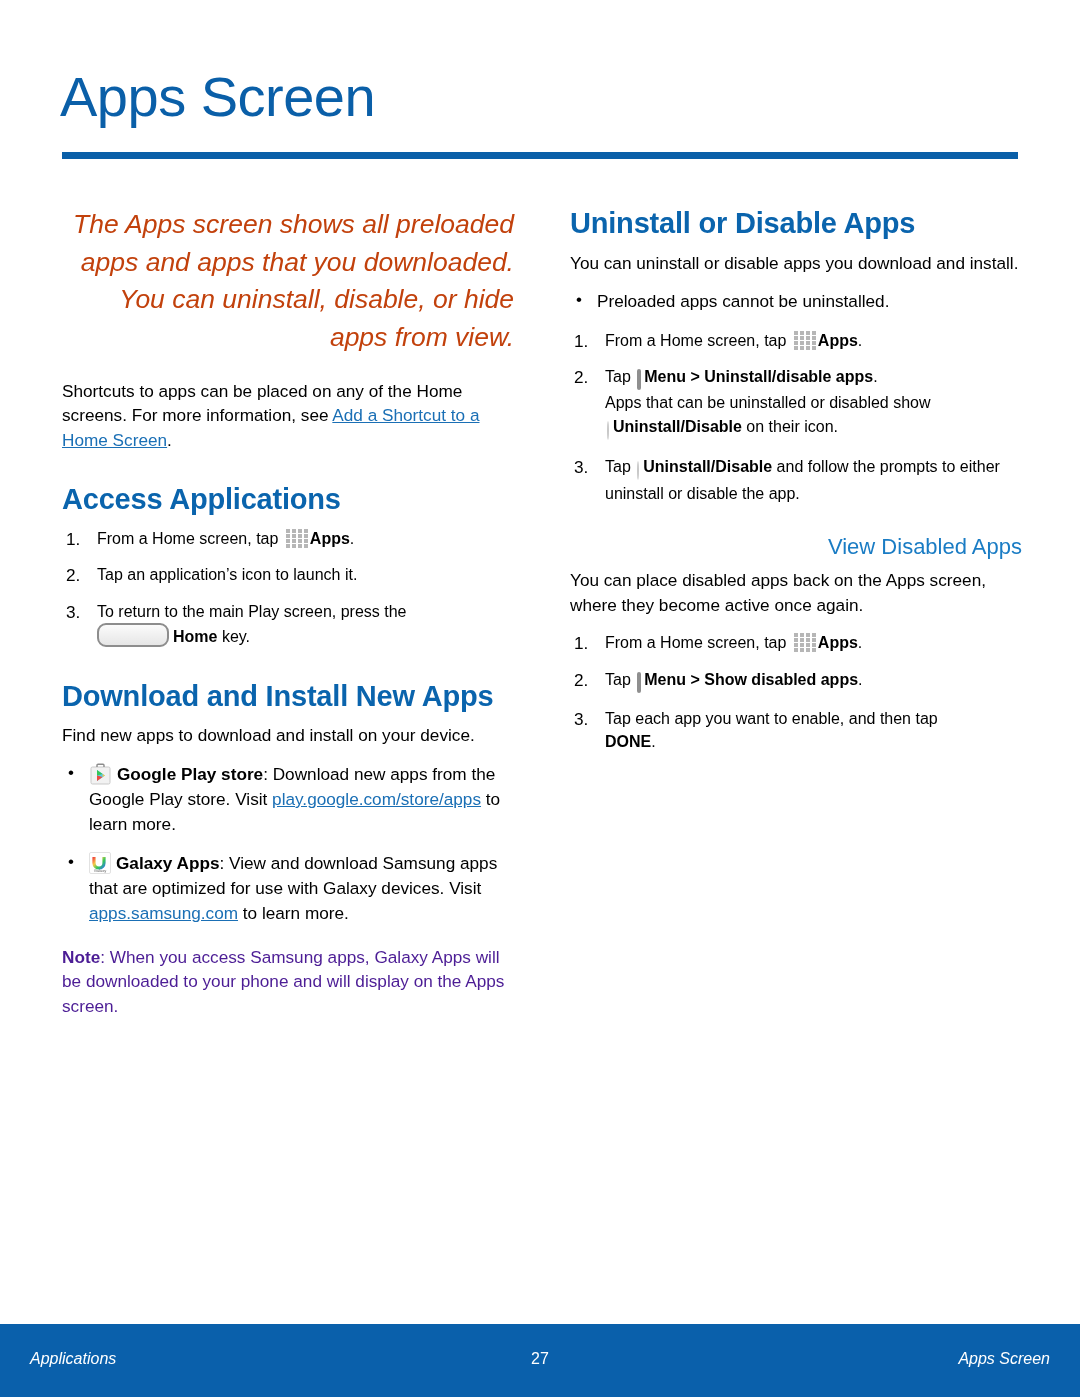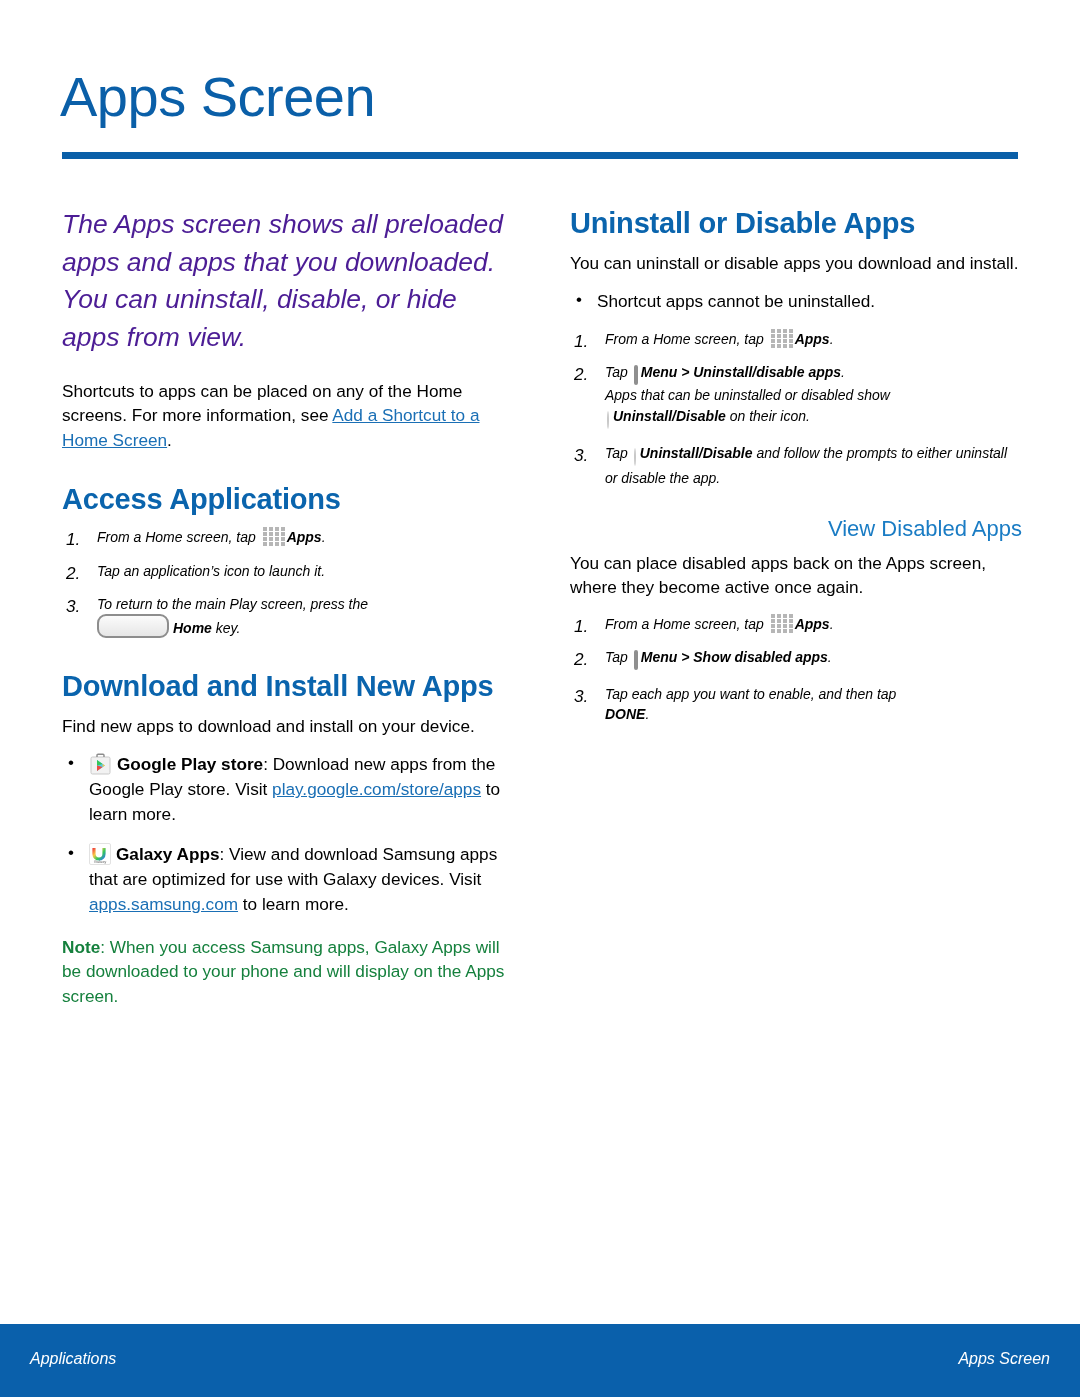--- a/index.html
+++ b/index.html
@@ -47,24 +47,25 @@
     position: absolute;
     top: 0;
   }
   .col-left  { left: 62px;  width: 452px; }
   .col-right { left: 570px; width: 452px; }
 
   
   .lede {
     font-size: 26.5px;
     font-style: italic;
-    color: #4c1d95;
+    color: #c2410c;
     line-height: 1.42;
     margin: 0 0 22px 0;
     font-weight: 400;
+    text-align: right;
   }
   h2.section {
     font-size: 29px;
     font-weight: 700;
     color: #0a64ad;
     margin: 30px 0 10px 0;
     line-height: 1.2;
     letter-spacing: -0.2px;
   }
   h2.section.first { margin-top: 0; }
@@ -77,45 +78,44 @@
     text-align: right;
   }
   p.body {
     font-size: 17.2px;
     line-height: 1.43;
     margin: 0 0 14px 0;
   }
   p.note {
     font-size: 17.2px;
     line-height: 1.43;
-    color: #15803d;
+    color: #4c1d95;
     margin: 18px 0 0 0;
   }
   p.note b { font-weight: 700; }
 
   a.link {
     color: #1a6fb5;
     text-decoration: underline;
   }
 
   
   ol.steps {
     margin: 0;
     padding: 0;
     list-style: none;
     counter-reset: stepcnt;
   }
   ol.steps > li {
     position: relative;
     padding-left: 35px;
     margin-bottom: 13px;
-    font-size: 14px;
+    font-size: 16px;
     line-height: 1.46;
     counter-increment: stepcnt;
-    font-style: italic;
   }
   ol.steps > li::before {
     content: counter(stepcnt) ".";
     position: absolute;
     left: 4px;
     top: 0;
     font-size: 17.2px;
   }
   ul.bullets {
     margin: 0;
@@ -323,21 +323,21 @@
 
     <p class="note"><b>Note</b><span>: When you access Samsung apps, Galaxy Apps will be downloaded to your phone and will display on the Apps screen.</span></p>
   </div>
 
   <div class="col col-right">
 
     <h2 class="section first">Uninstall or Disable Apps</h2>
     <p class="body">You can uninstall or disable apps you download and install.</p>
 
     <ul class="bullets">
-      <li>Shortcut apps cannot be uninstalled.</li>
+      <li>Preloaded apps cannot be uninstalled.</li>
     </ul>
 
     <ol class="steps">
       <li><span>From a Home screen, tap </span><span class="icon-apps ic"><i style="left:0;top:0"></i><i style="left:6px;top:0"></i><i style="left:12px;top:0"></i><i style="left:18px;top:0"></i><i style="left:0;top:5px"></i><i style="left:6px;top:5px"></i><i style="left:12px;top:5px"></i><i style="left:18px;top:5px"></i><i style="left:0;top:10px"></i><i style="left:6px;top:10px"></i><i style="left:12px;top:10px"></i><i style="left:18px;top:10px"></i><i style="left:0;top:15px"></i><i style="left:6px;top:15px"></i><i style="left:12px;top:15px"></i><i style="left:18px;top:15px"></i></span><b>Apps</b><span>.</span></li>
 
       <li><span>Tap </span><span class="icon-menu"><i></i><i></i></span><b>Menu &gt; Uninstall/disable apps</b><span>.</span><br><span>Apps that can be uninstalled or disabled show </span><br><span class="icon-disable"><i></i></span><b>Uninstall/Disable</b><span> on their icon.</span></li>
 
       <li><span>Tap </span><span class="icon-disable"><i></i></span><b>Uninstall/Disable</b><span> and follow the prompts to either uninstall  or disable the app.</span></li>
     </ol>
 
@@ -347,14 +347,15 @@
     <ol class="steps">
       <li><span>From a Home screen, tap </span><span class="icon-apps ic"><i style="left:0;top:0"></i><i style="left:6px;top:0"></i><i style="left:12px;top:0"></i><i style="left:18px;top:0"></i><i style="left:0;top:5px"></i><i style="left:6px;top:5px"></i><i style="left:12px;top:5px"></i><i style="left:18px;top:5px"></i><i style="left:0;top:10px"></i><i style="left:6px;top:10px"></i><i style="left:12px;top:10px"></i><i style="left:18px;top:10px"></i><i style="left:0;top:15px"></i><i style="left:6px;top:15px"></i><i style="left:12px;top:15px"></i><i style="left:18px;top:15px"></i></span><b>Apps</b><span>.</span></li>
       <li><span>Tap </span><span class="icon-menu"><i></i><i></i></span><b>Menu &gt; Show disabled apps</b><span>.</span></li>
       <li><span>Tap each app you want to enable, and then tap </span><br><b>DONE</b><span>.</span></li>
     </ol>
   </div>
 </div>
 
 <div class="footer">
   <span class="f-left">Applications</span>
+  <span class="f-center">27</span>
   <span class="f-right">Apps Screen</span>
 </div>
 
 </body></html>

